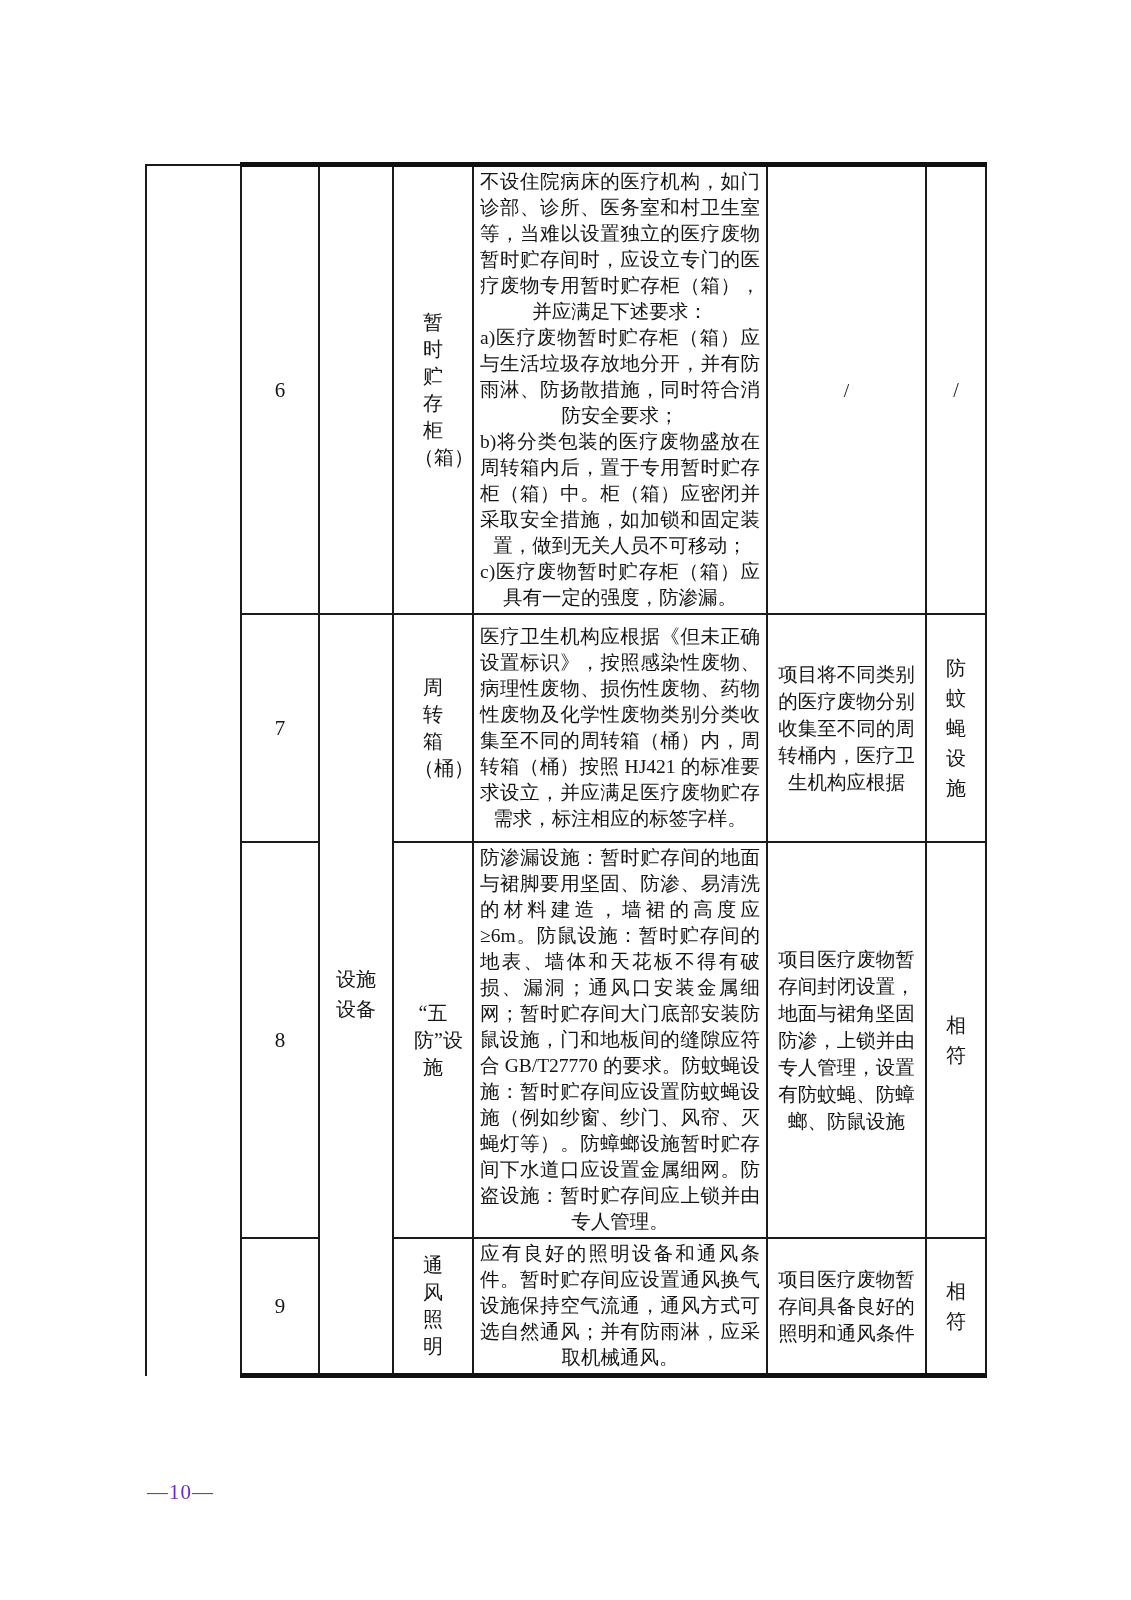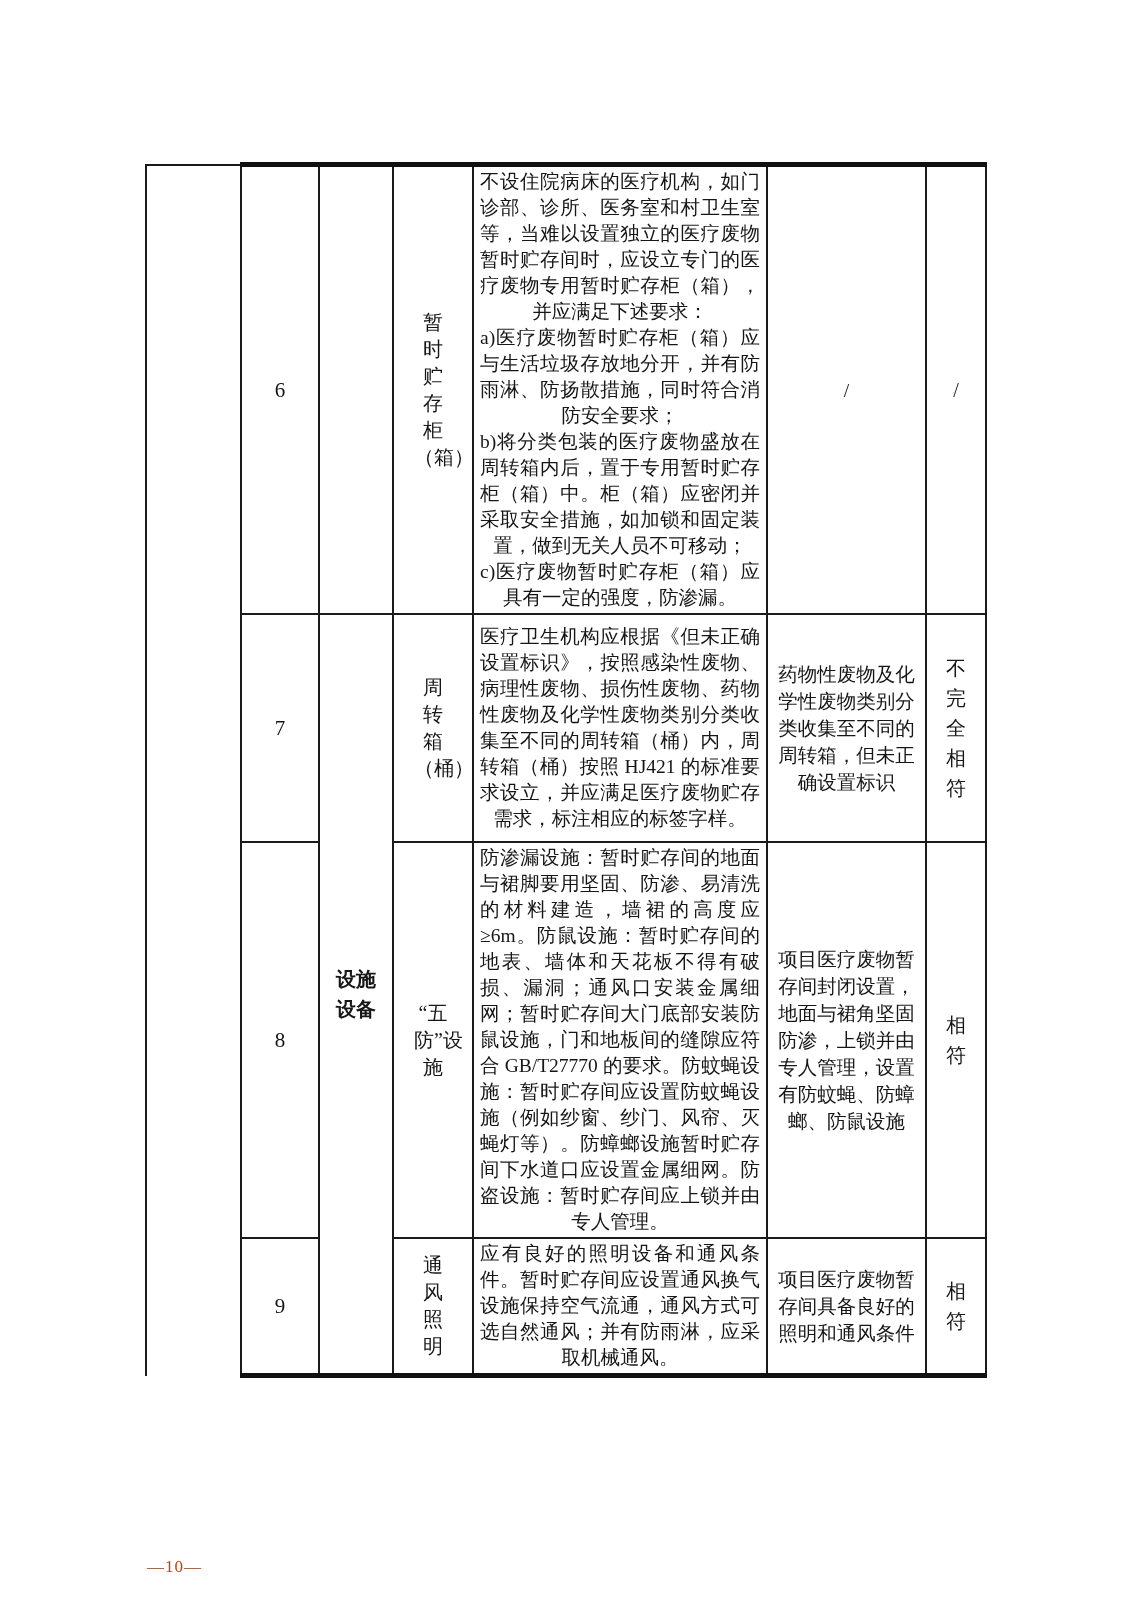--- a/index.html
+++ b/index.html
@@ -46,21 +46,20 @@
     font-size: 21px;
   }
   .cell-cat { text-align: center; }
   .cell-cat .stack {
     width: 2.3em;
     margin: 0 auto;
     font-size: 20px;
     line-height: 30px;
     word-break: break-all;
     text-align: center;
-    font-weight: bold;
   }
   .cell-item {
     text-align: center;
     font-size: 20px;
     line-height: 27px;
     padding: 0 20px;
   }
   .cell-req {
     font-size: 19.5px;
     line-height: 26px;
@@ -81,23 +80,23 @@
     width: 1.25em;
     margin: 0 auto;
     font-size: 20px;
     line-height: 30px;
     word-break: break-all;
     text-align: center;
   }
   .page-number {
     position: absolute;
     left: 147px;
-    top: 1557px;
-    font-size: 17px;
-    color: #c2410c;
+    top: 1480px;
+    font-size: 21px;
+    color: #6d28d9;
     letter-spacing: 1px;
   }
 </style>
 </head>
 <body>
 
 <div class="page">
 
   <table class="doc-table">
     <colgroup>
@@ -128,23 +127,23 @@
       </td>
     </tr>
 
     <tr style="height:228px">
       <td class="cell-num">7</td>
       <td class="cell-cat thick-bot" rowspan="3">
         <div class="stack">设施设备</div>
       </td>
       <td class="cell-item">周转箱（桶）</td>
       <td class="cell-req">医疗卫生机构应根据《但未正确设置标识》，按照感染性废物、病理性废物、损伤性废物、药物性废物及化学性废物类别分类收集至不同的周转箱（桶）内，周转箱（桶）按照 HJ421 的标准要求设立，并应满足医疗废物贮存需求，标注相应的标签字样。</td>
-      <td class="cell-find">药物性废物及化学性废物类别分类收集至不同的周转箱，但未正确设置标识</td>
+      <td class="cell-find">项目将不同类别的医疗废物分别收集至不同的周转桶内，医疗卫生机构应根据</td>
       <td class="cell-conf">
-        <div class="vtext">不完全相符</div>
+        <div class="vtext">防蚊蝇设施</div>
       </td>
     </tr>
 
     <tr style="height:384px">
       <td class="cell-num">8</td>
       <td class="cell-item">“五防”设施</td>
       <td class="cell-req">防渗漏设施：暂时贮存间的地面与裙脚要用坚固、防渗、易清洗的材料建造，墙裙的高度应≥6m。防鼠设施：暂时贮存间的地表、墙体和天花板不得有破损、漏洞；通风口安装金属细网；暂时贮存间大门底部安装防鼠设施，门和地板间的缝隙应符合 GB/T27770 的要求。防蚊蝇设施：暂时贮存间应设置防蚊蝇设施（例如纱窗、纱门、风帘、灭蝇灯等）。防蟑螂设施暂时贮存间下水道口应设置金属细网。防盗设施：暂时贮存间应上锁并由专人管理。</td>
       <td class="cell-find">项目医疗废物暂存间封闭设置，地面与裙角坚固防渗，上锁并由专人管理，设置有防蚊蝇、防蟑螂、防鼠设施</td>
       <td class="cell-conf">
         <div class="vtext">相符</div>

